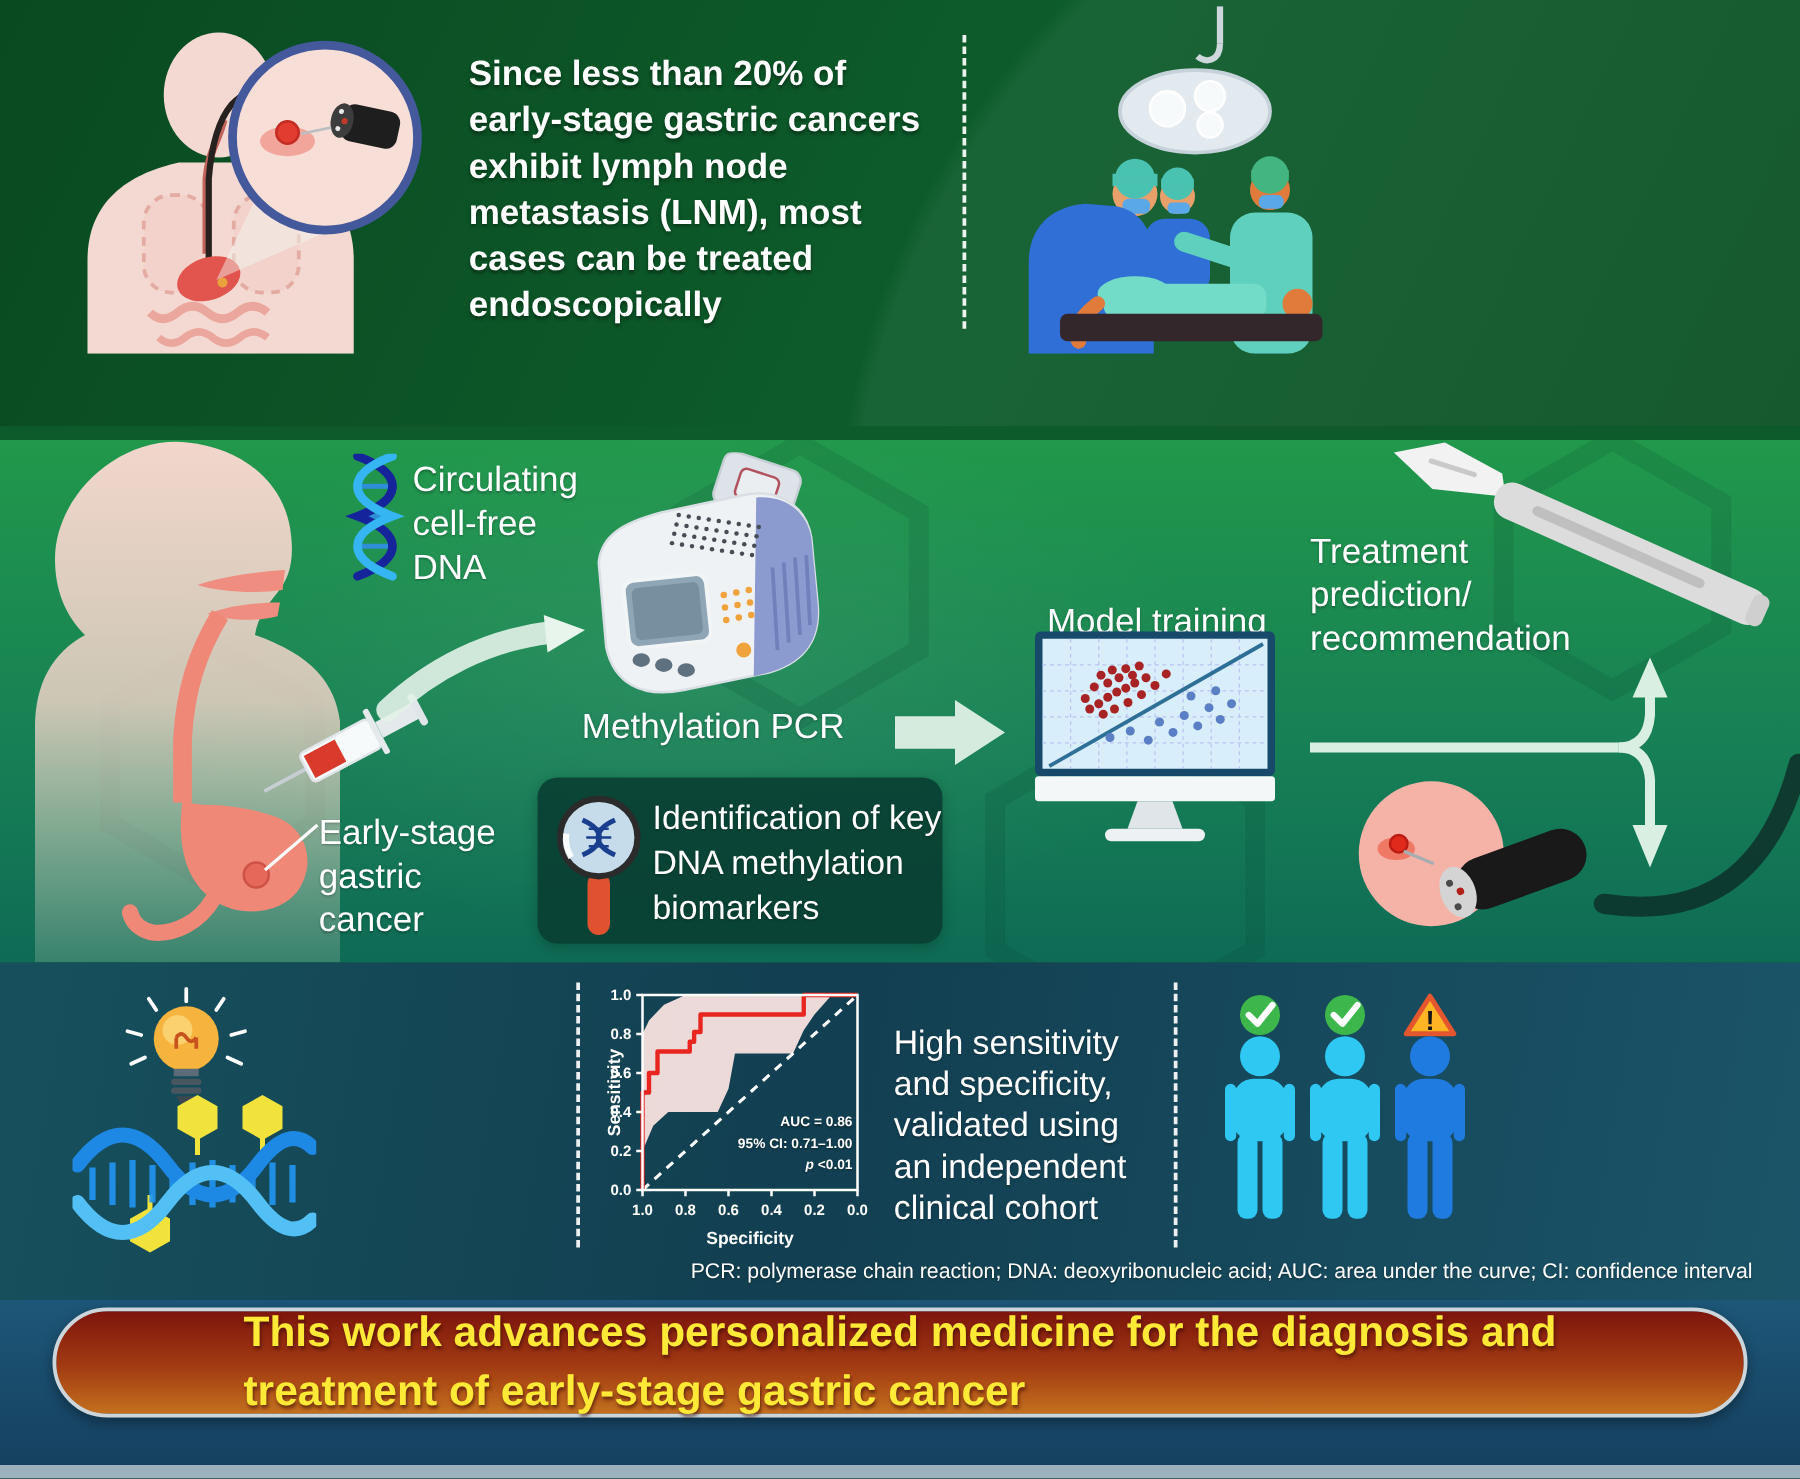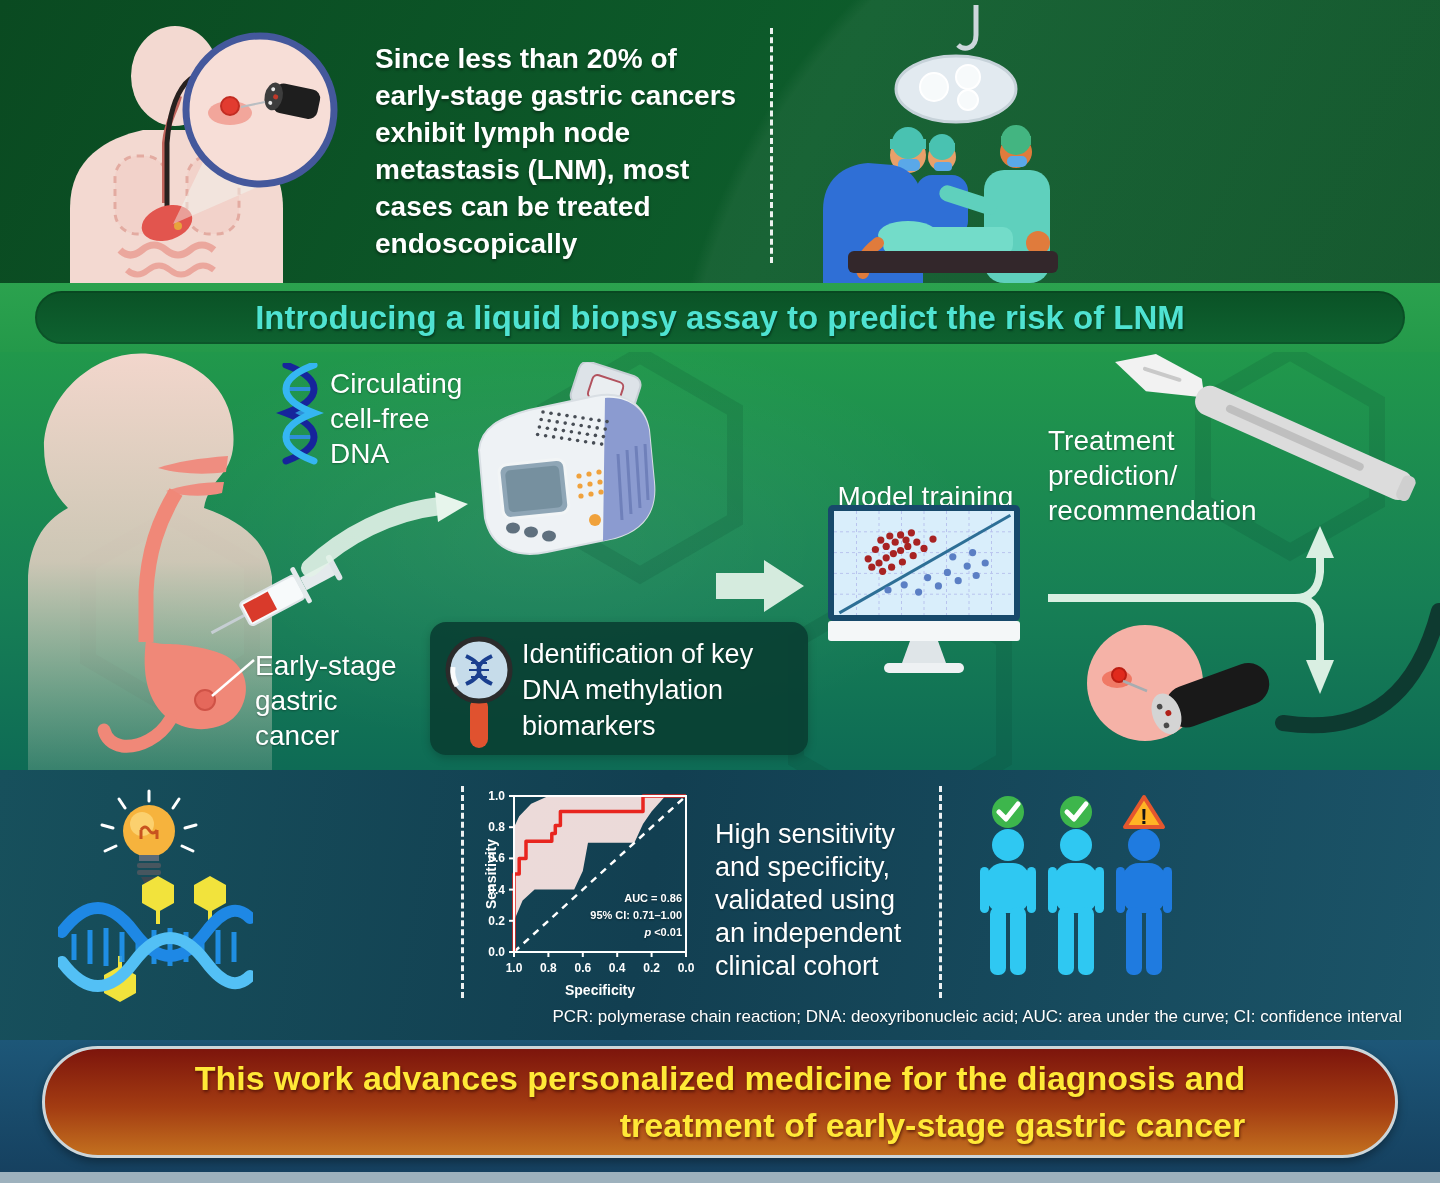--- a/index.html
+++ b/index.html
@@ -15,25 +15,25 @@
   box-shadow:inset 0 0 0 2px rgba(0,0,0,.12)}
 .banner span{font-size:33px;font-weight:bold;color:#4fe3d2;text-shadow:1px 2px 2px rgba(3,40,24,.6)}
 .mid{top:352px;height:418px;background:linear-gradient(180deg,#21984b,#178055 58%,#0e6b55)}
 .mid::before{content:"";position:absolute;inset:0;background:radial-gradient(ellipse 620px 300px at 38% 45%,rgba(255,255,255,.07),transparent 70%)}
 .results{top:770px;height:270px;background:linear-gradient(100deg,#17505c,#123f51 45%,#1b5468)}
 .bottom{top:1040px;height:143px;background:linear-gradient(180deg,#1d5778,#153f5e)}
 .toptext{position:absolute;color:#fff;font-weight:bold;font-size:28px;line-height:37px;white-space:pre-line;text-shadow:0 2px 3px rgba(0,0,0,.4)}
 .mlabel{position:absolute;color:#fff;font-size:28px;line-height:35px;white-space:pre-line;text-shadow:0 1px 2px rgba(0,0,0,.3)}
 .rtext{position:absolute;color:#fff;font-size:27px;line-height:33px;white-space:pre-line;text-shadow:0 1px 2px rgba(0,0,0,.3)}
 .vdash{position:absolute;border-left:3px dashed rgba(255,255,255,.92)}
-.idbox{position:absolute;left:430px;top:270px;width:378px;height:133px;background:rgba(9,62,50,.9);border-radius:16px;box-shadow:0 3px 10px rgba(0,0,0,.2)}
+.idbox{position:absolute;left:430px;top:270px;width:324px;height:133px;background:rgba(9,62,50,.9);border-radius:16px;box-shadow:0 3px 10px rgba(0,0,0,.2)}
 .footnote{position:absolute;color:#fff;font-size:17px;text-shadow:0 1px 2px rgba(0,0,0,.4)}
-.banner2{position:absolute;left:42px;top:6px;width:1356px;height:112px;border-radius:56px;border:3px solid #ccd6da;
+.banner2{position:absolute;left:42px;top:6px;width:1356px;height:88px;border-radius:56px;border:3px solid #ccd6da;
   background:linear-gradient(180deg,#7d150c,#a33c12 55%,#c3701f);display:flex;align-items:center;justify-content:center;
-  text-align:right;white-space:pre-line;font-size:34px;font-weight:bold;line-height:47px;color:#ffe937;
+  text-align:left;white-space:pre-line;font-size:34px;font-weight:bold;line-height:47px;color:#ffe937;
   text-shadow:1px 2px 3px rgba(60,10,5,.65);box-shadow:0 4px 10px rgba(0,0,0,.35)}
 .bstrip{position:absolute;left:0;top:132px;width:1440px;height:11px;background:#9db1bd}
 .axislab{position:absolute;color:#fff;font-weight:bold;font-size:14px}
 .ylab{left:-66px;top:79px;width:160px;height:18px;text-align:center;transform:rotate(-90deg)}
 .rocann{position:absolute;left:46px;top:104px;width:158px;text-align:right;color:#fff;font-weight:bold;font-size:11px;line-height:17px;text-shadow:0 1px 2px rgba(0,0,0,.4)}
 #roc-svg text{fill:#fff;font-family:"Liberation Sans",sans-serif;font-weight:bold;font-size:12px}
 #scatter-grid line{stroke:#b9c4ee;stroke-width:1;stroke-dasharray:3 3}
 .hexdeco path{fill:none;stroke:rgba(5,55,40,.13);stroke-width:16}
 </style>
 </head>
@@ -109,25 +109,20 @@
       <g>
         <ellipse cx="120" cy="230" rx="30" ry="14" fill="#73dcc9"></ellipse>
         <rect x="95" y="222" width="130" height="28" rx="10" fill="#73dcc9"></rect>
         <path d="M90,238 C75,250 70,260 75,268" fill="none" stroke="#e07b3c" stroke-width="12" stroke-linecap="round"></path>
         <circle cx="250" cy="238" r="12" fill="#e07b3c"></circle>
         <rect x="60" y="246" width="210" height="22" rx="6" fill="#33272b"></rect>
       </g>
     </svg>
   </section>
 
-  <section class="strip">
-    <div class="banner">
-      <span>Introducing a liquid biopsy assay to predict the risk of LNM</span>
-    </div>
-  </section>
 
   <section class="mid">
     <svg class="abs hexdeco" style="left:0;top:0" width="1440" height="418">
       <path d="M640,3 L735,58 L735,168 L640,223 L545,168 L545,58 Z"></path>
       <path d="M900,228 L1004,288 L1004,408 L900,468 L796,408 L796,288 Z"></path>
       <path d="M1290,0 L1377,50 L1377,150 L1290,200 L1203,150 L1203,50 Z"></path>
       <path d="M170,165 L252,212 L252,307 L170,355 L88,307 L88,212 Z"></path>
     </svg>
 
     <svg class="abs" style="left:0;top:0" width="335" height="418" viewBox="0 0 335 418">
@@ -234,20 +229,21 @@
           <circle cx="145" cy="120" r="2.6"></circle>
         <circle cx="126" cy="134" r="2.6"></circle>
           <circle cx="136" cy="132" r="2.6"></circle>
           <circle cx="146" cy="130" r="2.6"></circle>
       </g>
       <ellipse cx="58" cy="166" rx="7" ry="5.5" fill="#5f707e"></ellipse>
       <ellipse cx="76" cy="170" rx="7" ry="5.5" fill="#5f707e"></ellipse>
       <ellipse cx="94" cy="174" rx="7" ry="5.5" fill="#5f707e"></ellipse>
       <circle cx="140" cy="158" r="6" fill="#f0a23c"></circle>
     </svg>
+    <div class="mlabel" style="left:448px;top:211px;width:245px;text-align:center">Methylation PCR</div>
 
     <div class="mlabel" style="left:255px;top:296px">Early-stage
 gastric
 cancer</div>
 
     <div class="idbox">
       <svg class="abs" style="left:14px;top:12px" width="70" height="118" viewBox="0 0 70 118">
         <rect x="26" y="64" width="18" height="50" rx="9" fill="#e0522f"></rect>
         <circle cx="35" cy="36" r="31" fill="#c6dcea" stroke="#2b2b2b" stroke-width="5"></circle>
         <path d="M13,52 A29,29 0 0 1 9,33" fill="none" stroke="#fff" stroke-width="5" opacity=".9"></path>

